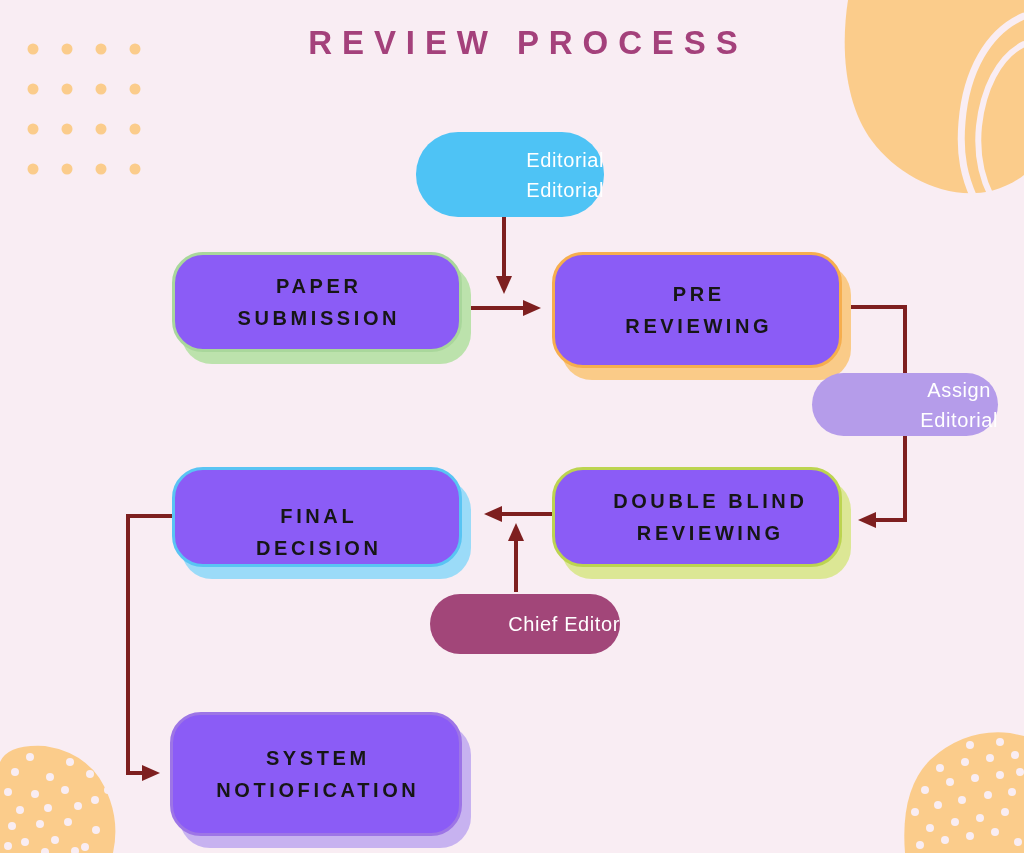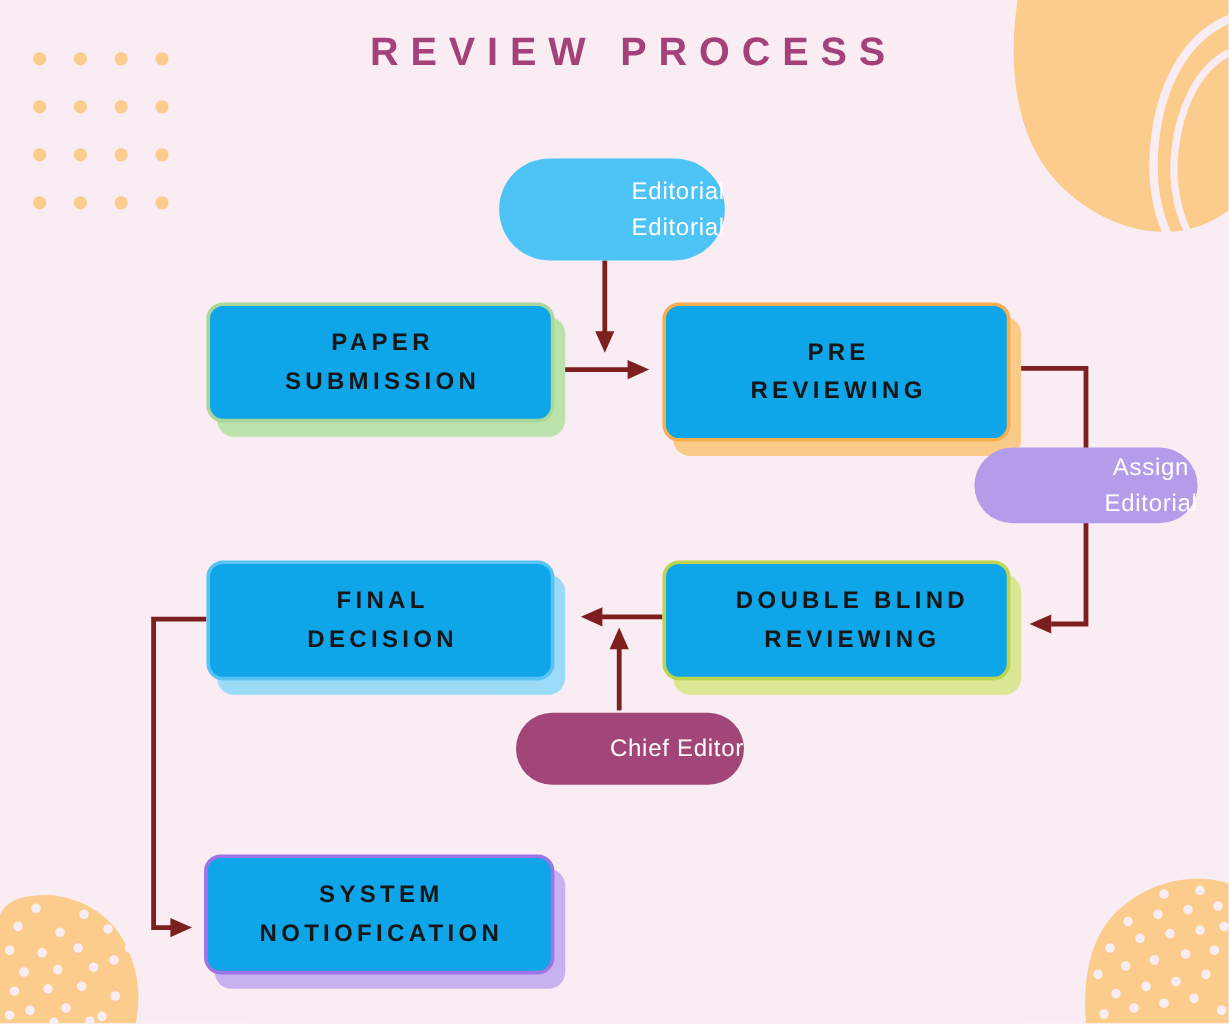--- a/index.html
+++ b/index.html
@@ -19,31 +19,31 @@
     background:var(--background);
     font-family:"Liberation Sans",sans-serif;
   }
   .layer{position:absolute;left:0;top:0;width:1024px;height:853px;}
   .title{
     position:absolute;left:11px;top:24px;width:100%;text-align:center;
     font-size:33px;font-weight:800;letter-spacing:0.30em;text-indent:0.30em;
     color:var(--title);
   }
   .node{
-    position:absolute;background:#0ea5e9;border-radius:14px;
+    position:absolute;background:#8b5cf6;border-radius:31px;
     display:flex;align-items:center;justify-content:center;text-align:center;
     z-index:3;
   }
   .box{border:3px solid;box-sizing:border-box;}
   .box .label span{display:block;font-size:20px;font-weight:700;
     letter-spacing:0.18em;text-indent:0.18em;line-height:32px;color:var(--node-text);}
   .box.green{border-color:var(--green-border);box-shadow:9px 12px 0 var(--green-shadow);}
   .box.orange{border-color:var(--orange-border);box-shadow:9px 12px 0 var(--orange-shadow);}
   .box.lime{border-color:var(--lime-border);box-shadow:9px 12px 0 var(--lime-shadow);padding-left:23px;}
-  .box.blue{border-color:var(--blue-border);box-shadow:9px 12px 0 var(--blue-shadow);}
+  .box.blue{border-color:var(--blue-border);box-shadow:9px 12px 0 var(--blue-shadow);align-items:flex-end;}
   .box.purple{border-color:var(--purple-border);box-shadow:9px 12px 0 var(--purple-shadow);}
   .pill{border-radius:42px;z-index:4;justify-content:flex-end;}
   .pill span{display:block;font-size:20px;font-weight:400;line-height:30px;
     color:var(--pill-text);letter-spacing:0.03em;}
   #arrows{z-index:2;}
   #arrows path{stroke:var(--arrow);stroke-width:4;fill:none;}
   #arrows polygon{fill:var(--arrow);stroke:none;}
   #deco{z-index:1;}
 </style>
 </head>
@@ -209,20 +209,20 @@
     </div>
   </div>
 
   <div class="node box blue" style="left:172px;top:467px;width:290px;height:100px">
     <div class="label">
       <span>FINAL</span>
       <span>DECISION</span>
     </div>
   </div>
 
-  <div class="node box purple" style="left:170px;top:712px;width:292px;height:100px">
+  <div class="node box purple" style="left:170px;top:712px;width:292px;height:124px">
     <div class="label">
       <span>SYSTEM</span>
       <span>NOTIOFICATION</span>
     </div>
   </div>
 
 </div>
 
 </body></html>

